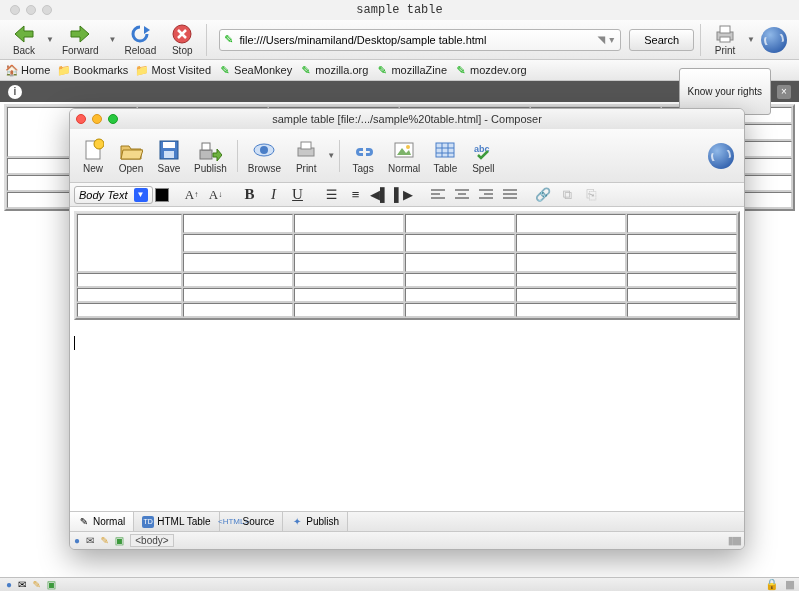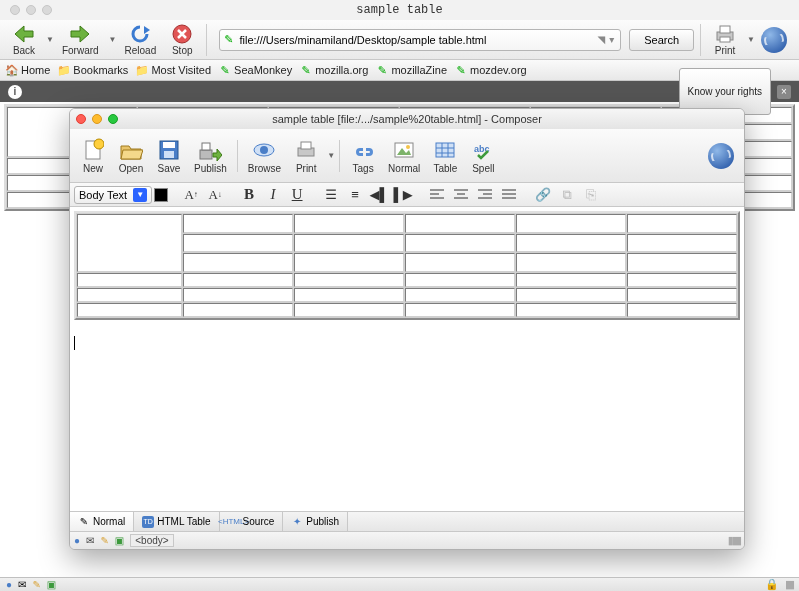--- a/index.html
+++ b/index.html
@@ -53,21 +53,21 @@
   .tl-grn { background:#28c840; border:1px solid #17a125;}
 
   .comp-toolbar { height:54px; background:linear-gradient(#fbfbfb,#e8e8e8); border-bottom:1px solid #c8c8c8; display:flex; align-items:center; padding:0 4px;}
   .comp-btn { display:flex; flex-direction:column; align-items:center; font-size:10px; color:#333; padding:0 6px; cursor:pointer;}
   .comp-btn .ic { width:26px; height:26px; display:flex; align-items:center; justify-content:center;text-decoration:underline; }
   .comp-spacer { flex:1; }
   .globe { width:26px; height:26px; border-radius:50%; background:radial-gradient(circle at 35% 30%, #8fb8e8, #1a4b9e); margin-right:6px; position:relative;}
   .globe::after{content:"";position:absolute;inset:3px;border:2px solid rgba(255,255,255,.7);border-radius:50%;clip-path:polygon(0 40%,100% 20%,100% 60%,0 80%);}
 
   .fmt-bar { height:24px; background:linear-gradient(#f9f9f9,#eaeaea); border-bottom:1px solid #c8c8c8; display:flex; align-items:center; padding:0 4px; gap:2px;}
-  .fmt-sel { height:18px; font-size:11px; background:linear-gradient(#fff,#eee); border:1px solid #b3b3b3; border-radius:3px; padding:0 4px; display:flex; align-items:center;}
+  .fmt-sel { height:18px; font-size:11px; background:linear-gradient(#fff,#eee); border:1px solid #b3b3b3; border-radius:3px; padding:0 4px; display:flex; align-items:center;font-style:italic;}
   .fmt-sel .arr { background:#2a63ff; color:#fff; width:14px; height:14px; border-radius:2px; margin-left:6px; display:flex; align-items:center; justify-content:center; font-size:8px;}
   .color-sw { width:14px; height:14px; background:#000; border:1px solid #888;}
   .fmt-ic { width:22px; height:18px; display:flex; align-items:center; justify-content:center; color:#333; font-size:13px; cursor:pointer; border-radius:2px;}
   .fmt-gap { width:8px;}
   .fmt-dim { color:#bbb; }
 
   .editor { flex:1; background:#fff; overflow:auto; padding:4px;}
   .editor-table { width:100%; border:2px outset #e0e0e0; border-collapse:separate; border-spacing:1px; background:#d0d0d0; margin-bottom:16px;}
   .editor-table td { background:#fff; border:1px inset #d0d0d0; height:14px; font-size:11px;}
   .editor-table .big { height:58px;}

